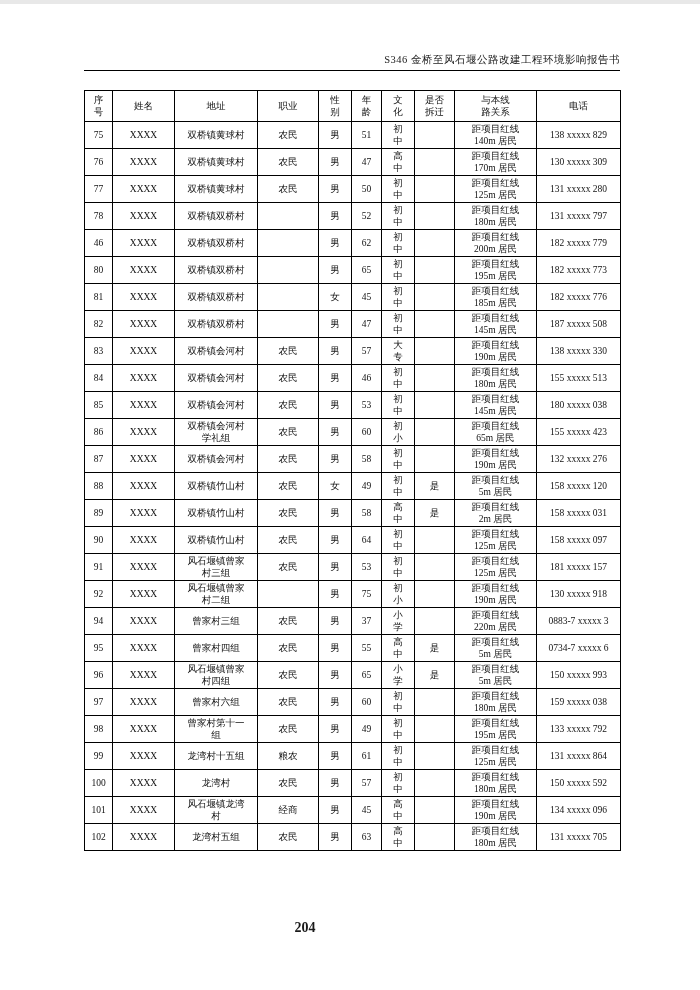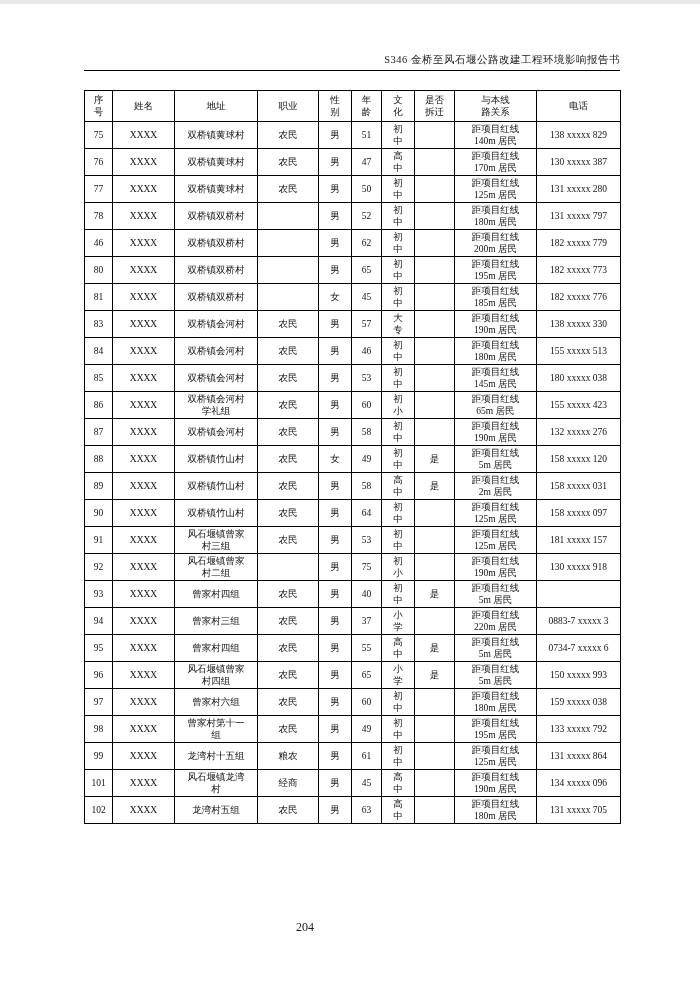--- a/index.html
+++ b/index.html
@@ -60,22 +60,23 @@
   }
   table.respondents tbody td {
     height: 25px;
   }
   .page-number {
     position: absolute;
     top: 916px;
     left: 0;
     width: 610px;
     text-align: center;
-    font-size: 12px;
+    font-size: 14px;
     color: #1a1a1a;
+    font-weight: bold;
   }
 </style>
 </head>
 <body>
 
 <div class="page">
   <div class="running-header">
     <span>S346 金桥至风石堰公路改建工程环境影响报告书</span>
   </div>
   <div class="header-rule"></div>
@@ -133,21 +134,21 @@
           <td>XXXX</td>
           <td>双桥镇黄球村</td>
           <td>农民</td>
           <td>男</td>
           <td>47</td>
           <td>高
 中</td>
           <td></td>
           <td>距项目红线
 170m 居民</td>
-          <td>130 xxxxx 387</td>
+          <td>130 xxxxx 309</td>
         </tr>
         <tr>
           <td>77</td>
           <td>XXXX</td>
           <td>双桥镇黄球村</td>
           <td>农民</td>
           <td>男</td>
           <td>50</td>
           <td>初
 中</td>
@@ -204,20 +205,34 @@
           <td>双桥镇双桥村</td>
           <td></td>
           <td>女</td>
           <td>45</td>
           <td>初
 中</td>
           <td></td>
           <td>距项目红线
 185m 居民</td>
           <td>182 xxxxx 776</td>
+        </tr>
+        <tr>
+          <td>82</td>
+          <td>XXXX</td>
+          <td>双桥镇双桥村</td>
+          <td></td>
+          <td>男</td>
+          <td>47</td>
+          <td>初
+中</td>
+          <td></td>
+          <td>距项目红线
+145m 居民</td>
+          <td>187 xxxxx 508</td>
         </tr>
         <tr>
           <td>83</td>
           <td>XXXX</td>
           <td>双桥镇会河村</td>
           <td>农民</td>
           <td>男</td>
           <td>57</td>
           <td>大
 专</td>
@@ -347,34 +362,20 @@
 村二组</td>
           <td></td>
           <td>男</td>
           <td>75</td>
           <td>初
 小</td>
           <td></td>
           <td>距项目红线
 190m 居民</td>
           <td>130 xxxxx 918</td>
-        </tr>
-        <tr>
-          <td>93</td>
-          <td>XXXX</td>
-          <td>曾家村四组</td>
-          <td>农民</td>
-          <td>男</td>
-          <td>40</td>
-          <td>初
-中</td>
-          <td>是</td>
-          <td>距项目红线
-5m 居民</td>
-          <td></td>
         </tr>
         <tr>
           <td>94</td>
           <td>XXXX</td>
           <td>曾家村三组</td>
           <td>农民</td>
           <td>男</td>
           <td>37</td>
           <td>小
 学</td>
@@ -447,20 +448,34 @@
           <td>龙湾村十五组</td>
           <td>粮农</td>
           <td>男</td>
           <td>61</td>
           <td>初
 中</td>
           <td></td>
           <td>距项目红线
 125m 居民</td>
           <td>131 xxxxx 864</td>
+        </tr>
+        <tr>
+          <td>100</td>
+          <td>XXXX</td>
+          <td>龙湾村</td>
+          <td>农民</td>
+          <td>男</td>
+          <td>57</td>
+          <td>初
+中</td>
+          <td></td>
+          <td>距项目红线
+180m 居民</td>
+          <td>150 xxxxx 592</td>
         </tr>
         <tr>
           <td>101</td>
           <td>XXXX</td>
           <td>风石堰镇龙湾
 村</td>
           <td>经商</td>
           <td>男</td>
           <td>45</td>
           <td>高

